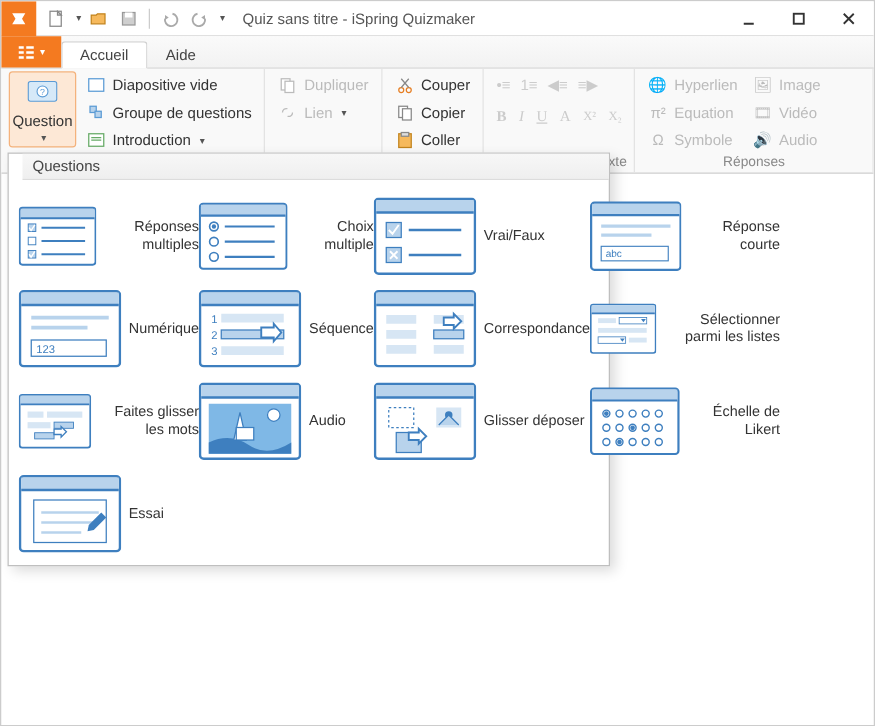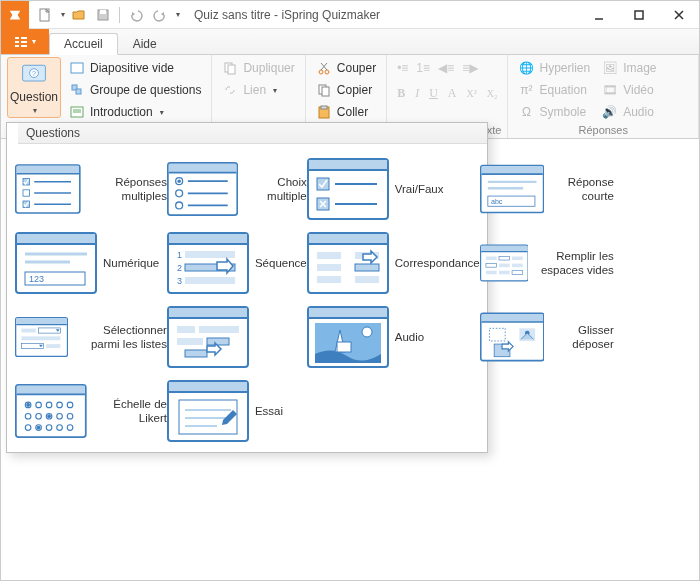--- a/index.html
+++ b/index.html
@@ -396,37 +396,20 @@
           <rect x="48" y="44" width="24" height="7" class="thumb-soft"></rect>
           <path class="thumb-arrow" d="M56 22 L64 22 L64 19 L70 25 L64 31 L64 28 L56 28 Z"></path>
         </svg>
         <div class="q-label">Correspondance</div>
       </div>
       <div class="q-cell">
         <svg class="q-thumb" viewBox="0 0 82 62">
           <rect class="thumb-frame" x="1" y="1" width="80" height="60" rx="3"></rect>
           <rect class="thumb-top" x="2" y="2" width="78" height="10"></rect>
           <line class="thumb-line" x1="2" y1="12" x2="80" y2="12"></line>
-          <rect x="10" y="20" width="18" height="6" class="thumb-soft"></rect>
-          <rect x="32" y="20" width="18" height="6" fill="#fff" stroke="#3e7fbf"></rect>
-          <rect x="54" y="20" width="18" height="6" class="thumb-soft"></rect>
-          <rect x="10" y="32" width="18" height="6" fill="#fff" stroke="#3e7fbf"></rect>
-          <rect x="32" y="32" width="18" height="6" class="thumb-soft"></rect>
-          <rect x="54" y="32" width="18" height="6" class="thumb-soft"></rect>
-          <rect x="10" y="44" width="18" height="6" class="thumb-soft"></rect>
-          <rect x="32" y="44" width="18" height="6" class="thumb-soft"></rect>
-          <rect x="54" y="44" width="18" height="6" fill="#fff" stroke="#3e7fbf"></rect>
-        </svg>
-        <div class="q-label">Remplir les espaces vides</div>
-      </div>
-      <div class="q-cell">
-        <svg class="q-thumb" viewBox="0 0 82 62">
-          <rect class="thumb-frame" x="1" y="1" width="80" height="60" rx="3"></rect>
-          <rect class="thumb-top" x="2" y="2" width="78" height="10"></rect>
-          <line class="thumb-line" x1="2" y1="12" x2="80" y2="12"></line>
           <rect x="10" y="18" width="22" height="6" class="thumb-soft"></rect>
           <rect x="36" y="17" width="34" height="8" fill="#fff" stroke="#3e7fbf"></rect>
           <path d="M63 19 L69 19 L66 23 Z" fill="#3e7fbf"></path>
           <rect x="10" y="30" width="60" height="6" class="thumb-soft"></rect>
           <rect x="10" y="41" width="34" height="8" fill="#fff" stroke="#3e7fbf"></rect>
           <path d="M37 43 L43 43 L40 47 Z" fill="#3e7fbf"></path>
           <rect x="48" y="42" width="22" height="6" class="thumb-soft"></rect>
         </svg>
         <div class="q-label">Sélectionner parmi les listes</div>
       </div>
@@ -435,20 +418,21 @@
           <rect class="thumb-frame" x="1" y="1" width="80" height="60" rx="3"></rect>
           <rect class="thumb-top" x="2" y="2" width="78" height="10"></rect>
           <line class="thumb-line" x1="2" y1="12" x2="80" y2="12"></line>
           <rect x="10" y="20" width="18" height="7" class="thumb-soft"></rect>
           <rect x="32" y="20" width="40" height="7" class="thumb-soft"></rect>
           <rect x="10" y="32" width="26" height="7" class="thumb-soft"></rect>
           <rect x="40" y="32" width="22" height="7" class="thumb-fill"></rect>
           <rect x="18" y="44" width="22" height="7" class="thumb-fill"></rect>
           <path class="thumb-arrow" d="M40 40 L48 40 L48 37 L54 43 L48 49 L48 46 L40 46 Z"></path>
         </svg>
+        <div class="q-label">Faites glisser les mots</div>
       </div>
       <div class="q-cell">
         <svg class="q-thumb" viewBox="0 0 82 62">
           <rect class="thumb-frame" x="1" y="1" width="80" height="60" rx="3"></rect>
           <rect class="thumb-top" x="2" y="2" width="78" height="10"></rect>
           <line class="thumb-line" x1="2" y1="12" x2="80" y2="12"></line>
           <rect x="8" y="17" width="66" height="40" fill="#7fb8e6"></rect>
           <path d="M8 48 Q 25 40 40 50 T 74 48 L74 57 L8 57 Z" fill="#3e7fbf"></path>
           <path d="M28 46 L33 24 L38 46 Z" fill="#fff" stroke="#3e7fbf"></path>
           <rect x="30" y="36" width="14" height="10" fill="#fff" stroke="#3e7fbf"></rect>

